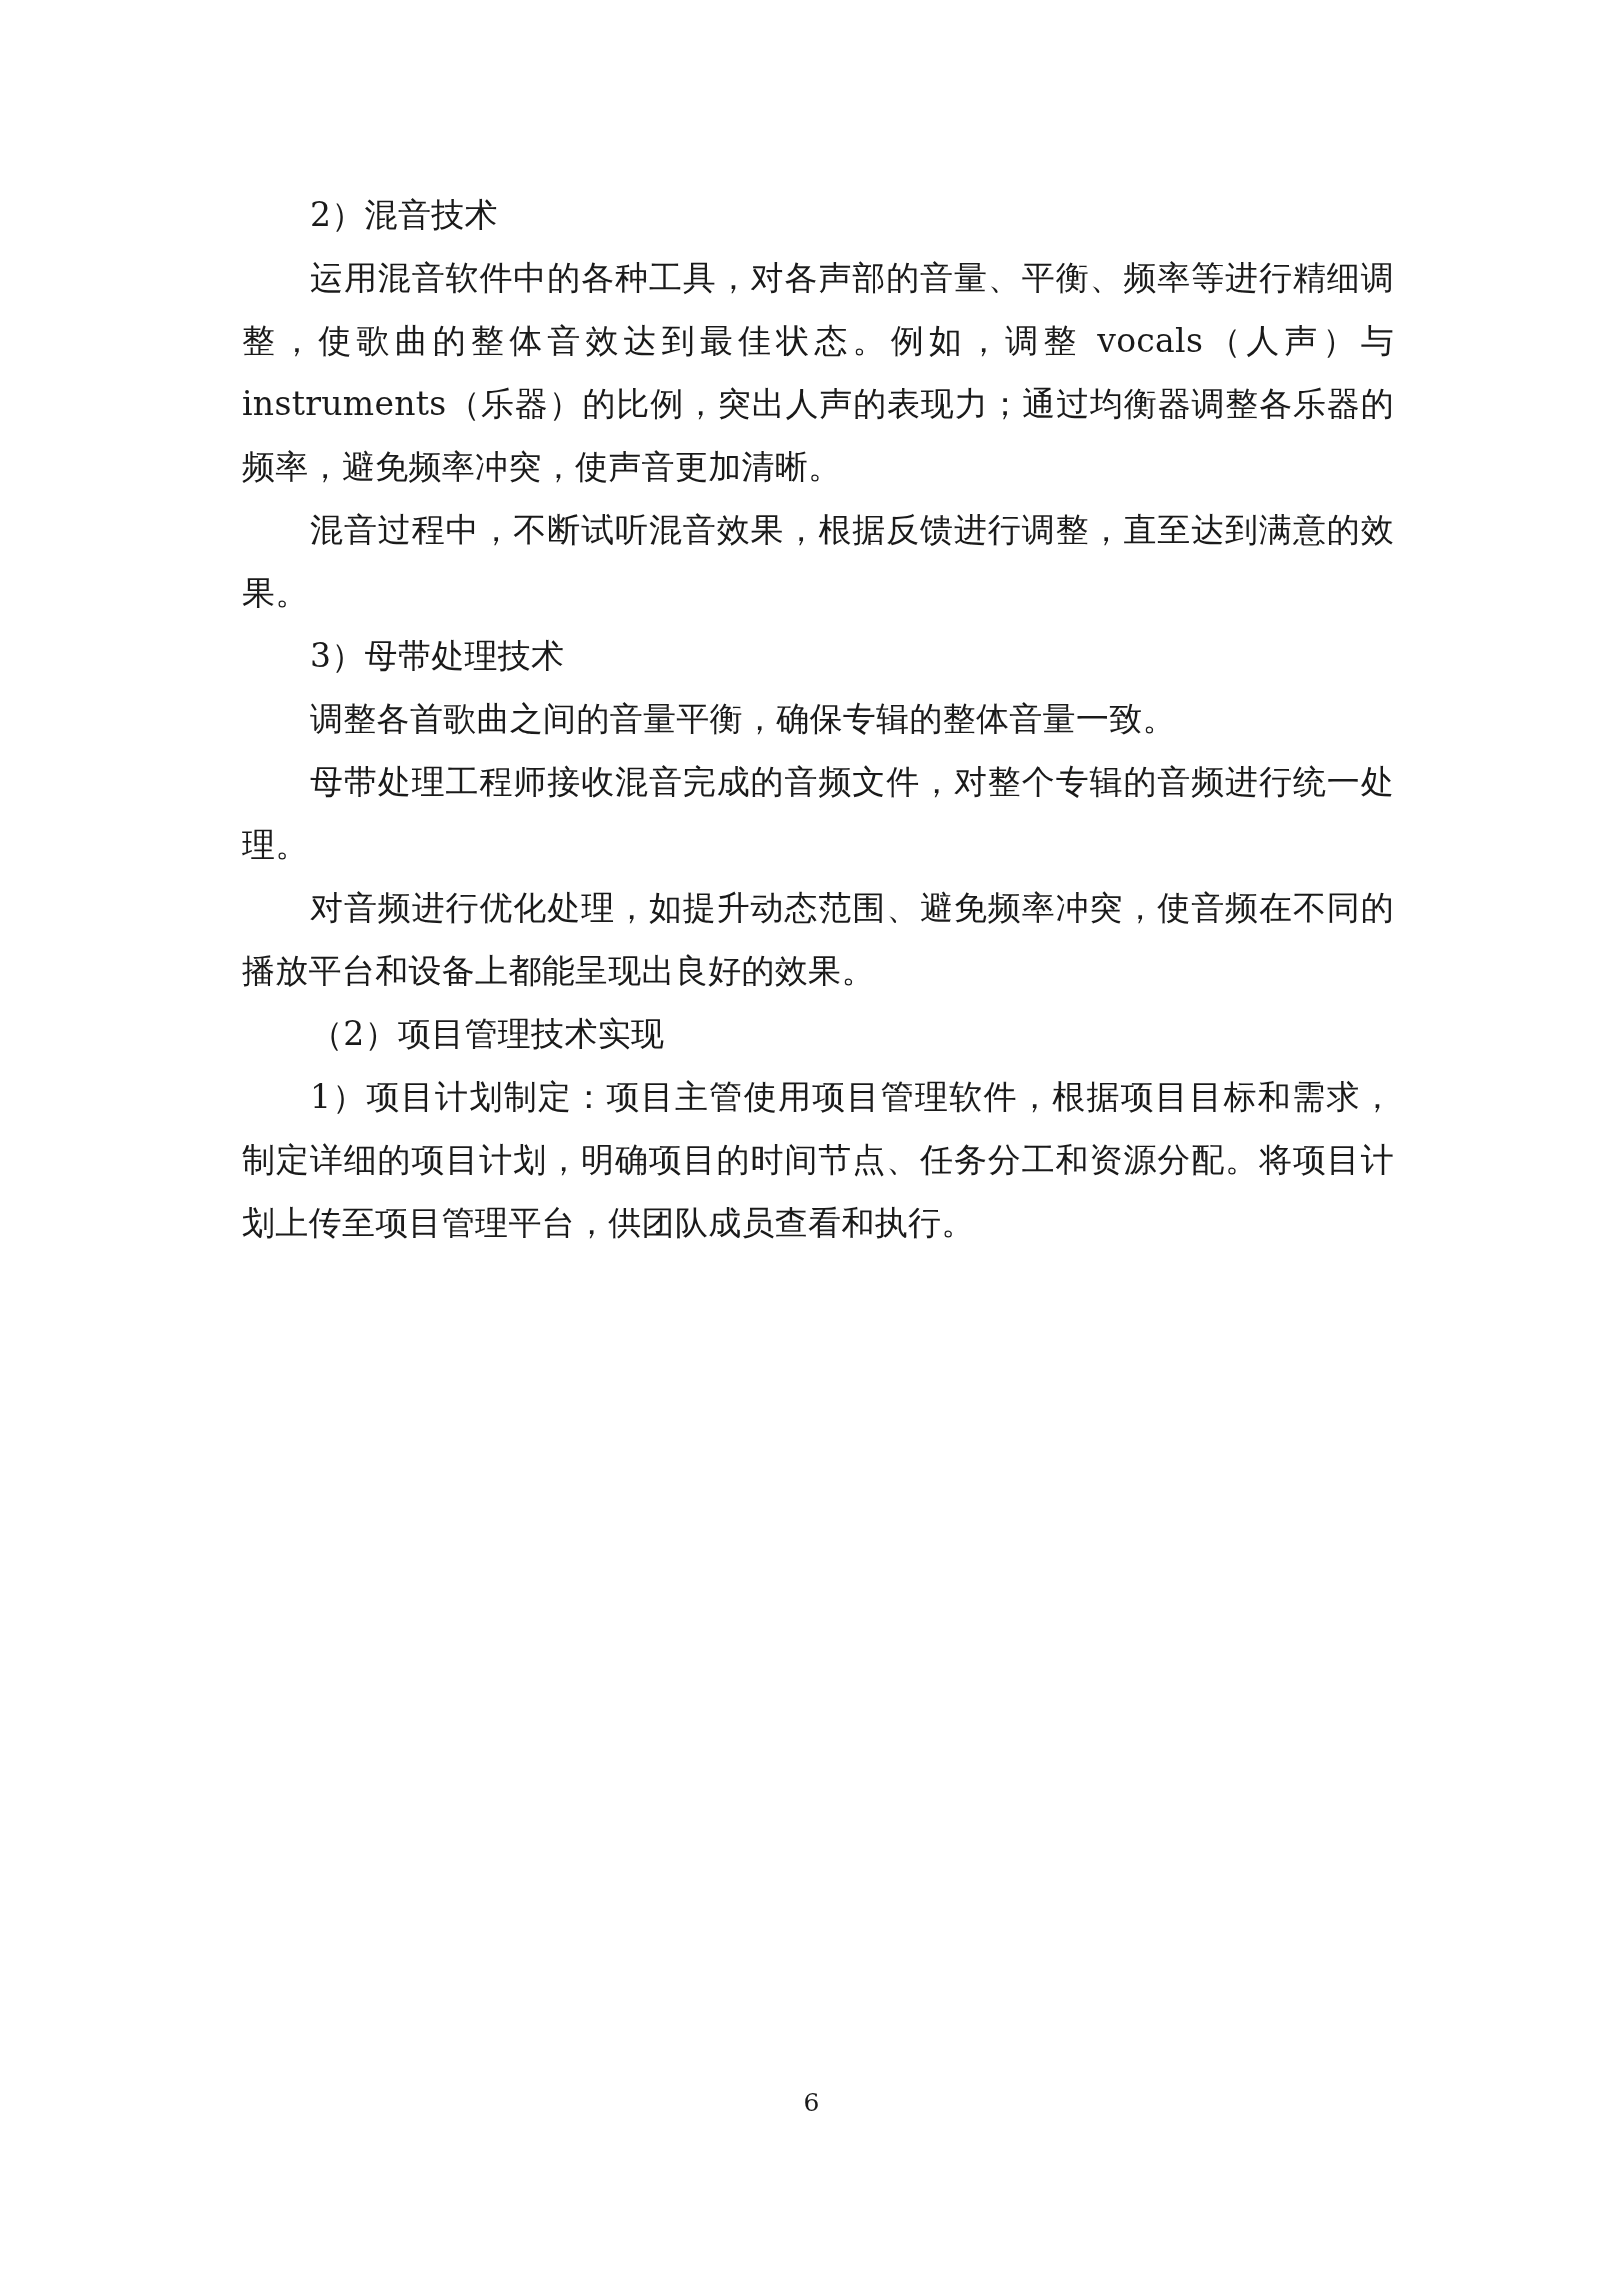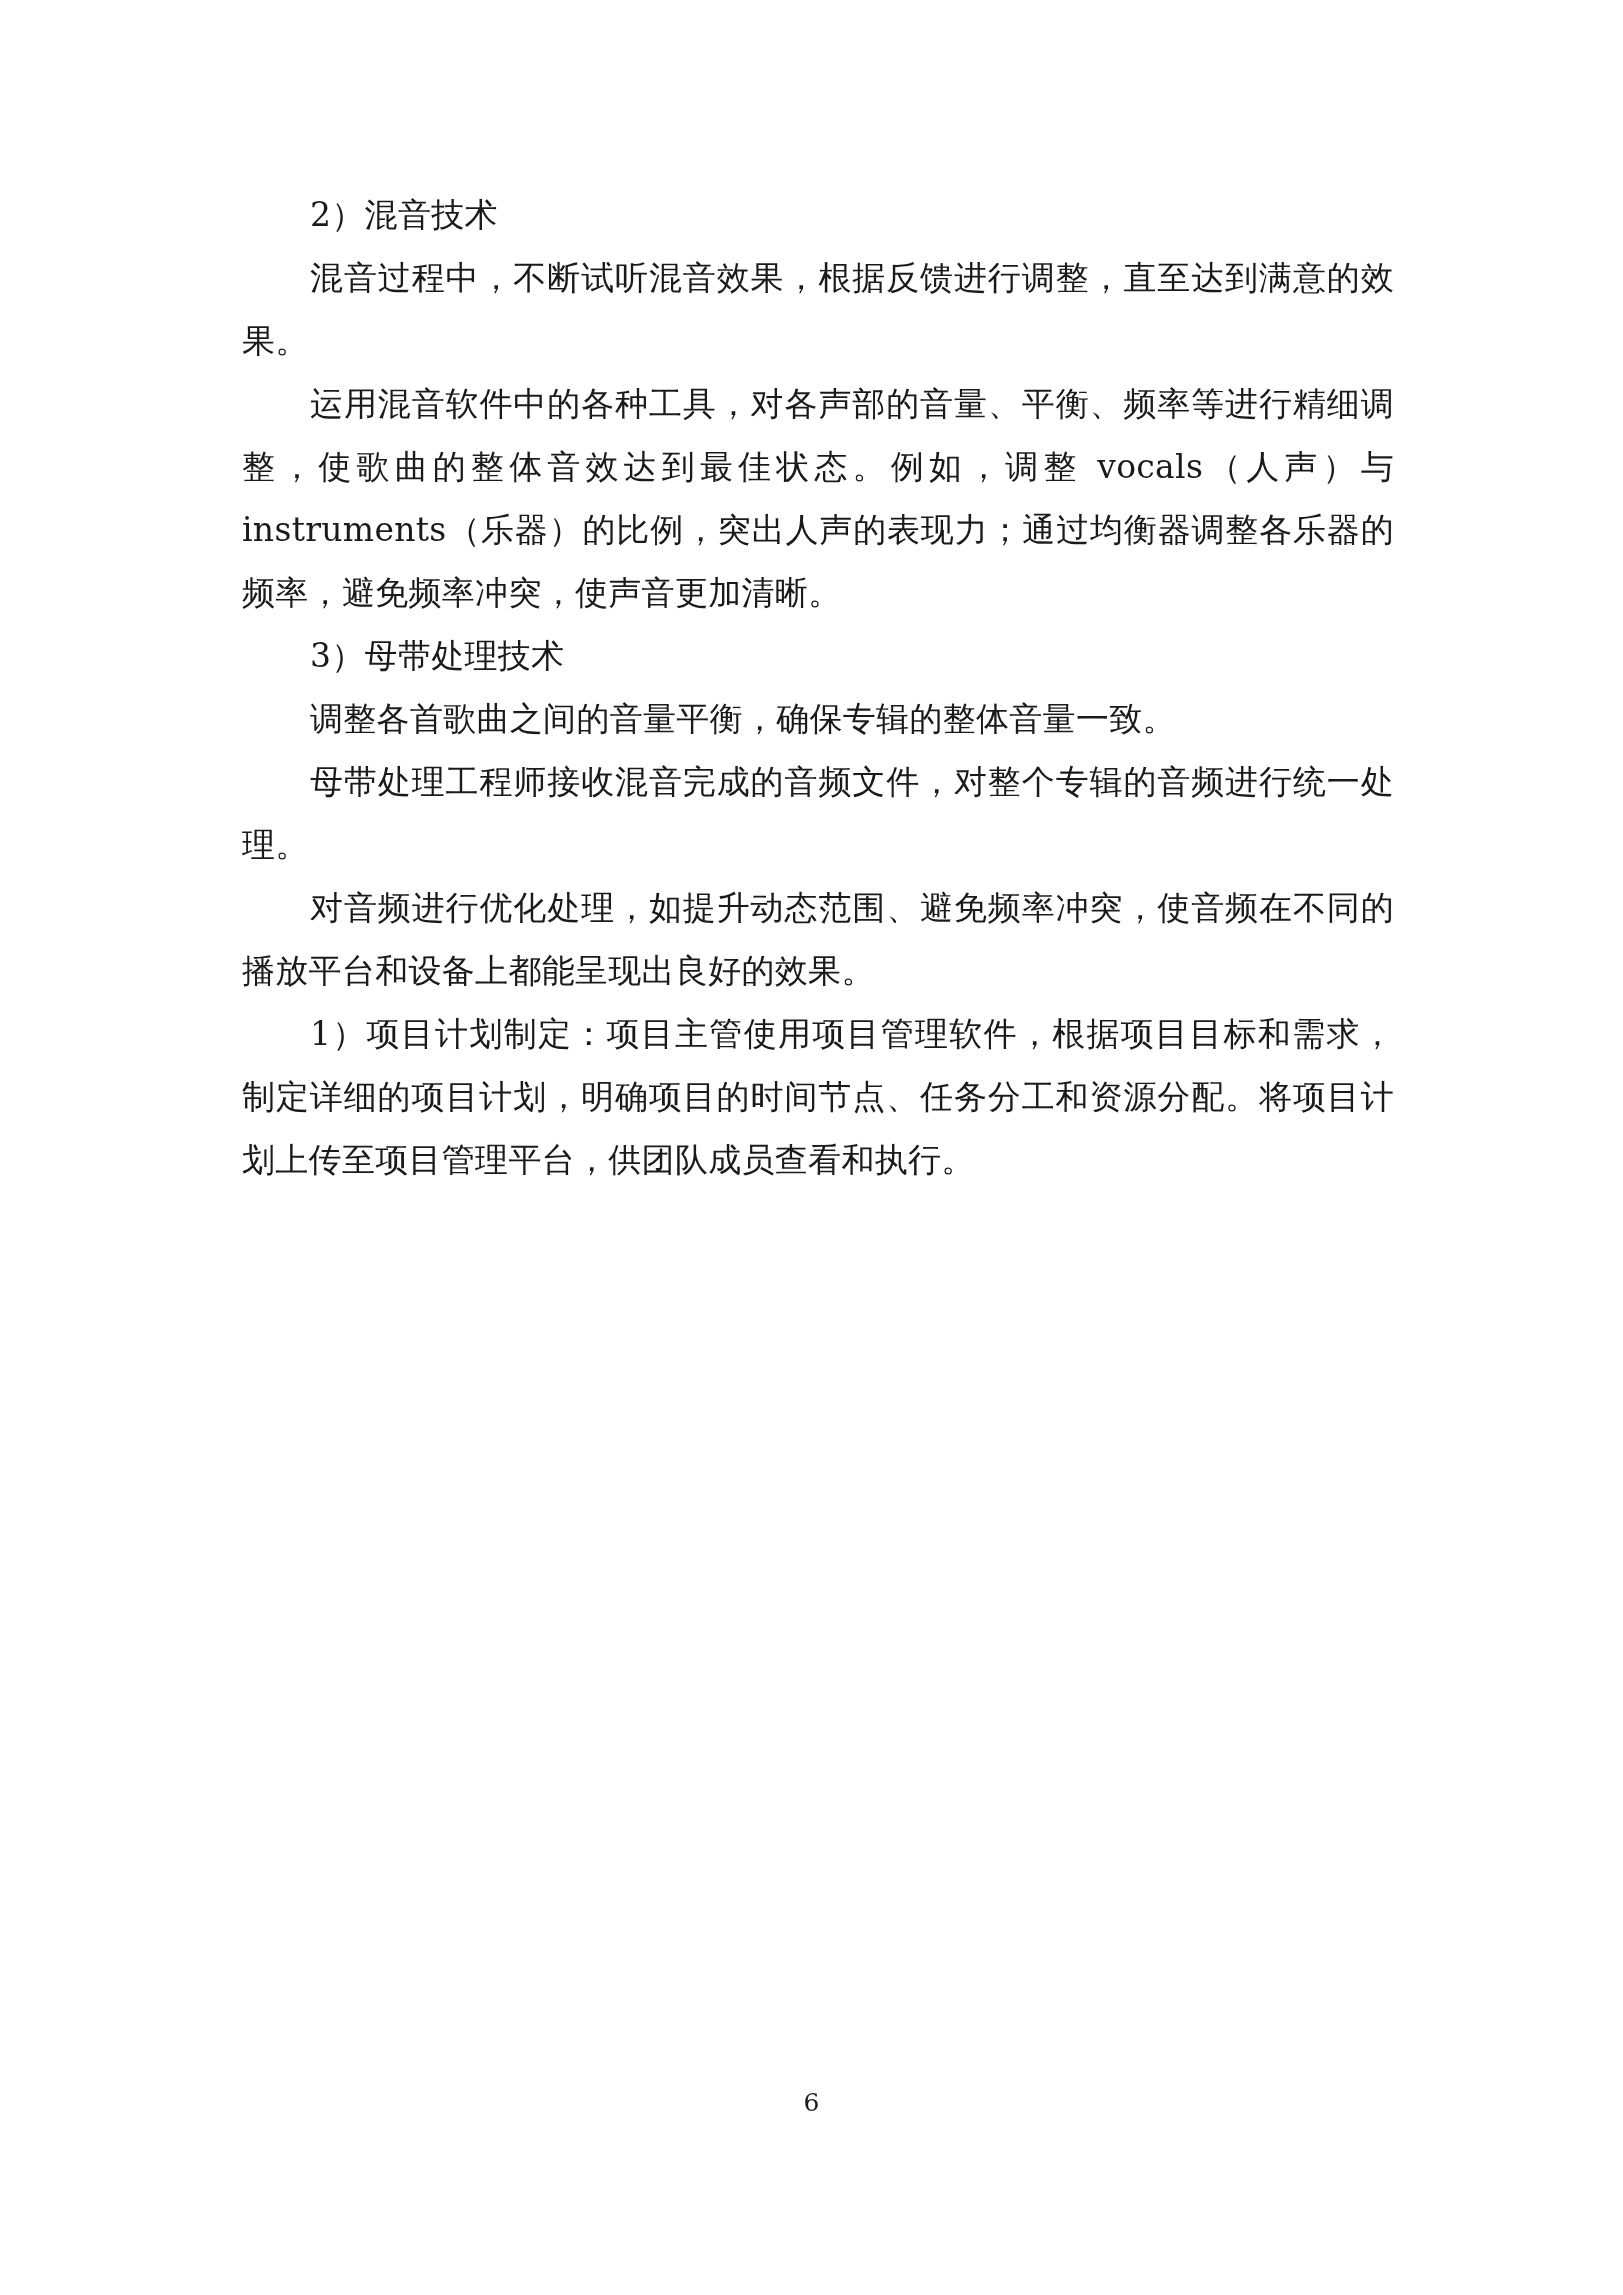--- a/index.html
+++ b/index.html
@@ -55,23 +55,24 @@
     font-family: "DejaVu Serif", "Liberation Serif", serif;
     color: #1a1a1a;
   }
 </style>
 </head>
 <body>
 
 <div class="page">
   <div class="content">
     <p class="para">2）混音技术</p>
+    <p class="para">运用混音软件中的各种工具，对各声部的音量、平衡、频率等进行精细调整，使歌曲的整体音效达到最佳状态。例如，调整 vocals（人声）与 instruments（乐器）的比例，突出人声的表现力；通过均衡器调整各乐器的频率，避免频率冲突，使声音更加清晰。</p>
     <p class="para">混音过程中，不断试听混音效果，根据反馈进行调整，直至达到满意的效果。</p>
-    <p class="para">运用混音软件中的各种工具，对各声部的音量、平衡、频率等进行精细调整，使歌曲的整体音效达到最佳状态。例如，调整 vocals（人声）与 instruments（乐器）的比例，突出人声的表现力；通过均衡器调整各乐器的频率，避免频率冲突，使声音更加清晰。</p>
     <p class="para">3）母带处理技术</p>
     <p class="para">调整各首歌曲之间的音量平衡，确保专辑的整体音量一致。</p>
     <p class="para">母带处理工程师接收混音完成的音频文件，对整个专辑的音频进行统一处理。</p>
     <p class="para">对音频进行优化处理，如提升动态范围、避免频率冲突，使音频在不同的播放平台和设备上都能呈现出良好的效果。</p>
+    <p class="para">（2）项目管理技术实现</p>
     <p class="para">1）项目计划制定：项目主管使用项目管理软件，根据项目目标和需求，制定详细的项目计划，明确项目的时间节点、任务分工和资源分配。将项目计划上传至项目管理平台，供团队成员查看和执行。</p>
   </div>
   <div class="page-number">6</div>
 </div>
 
 
 </body></html>

